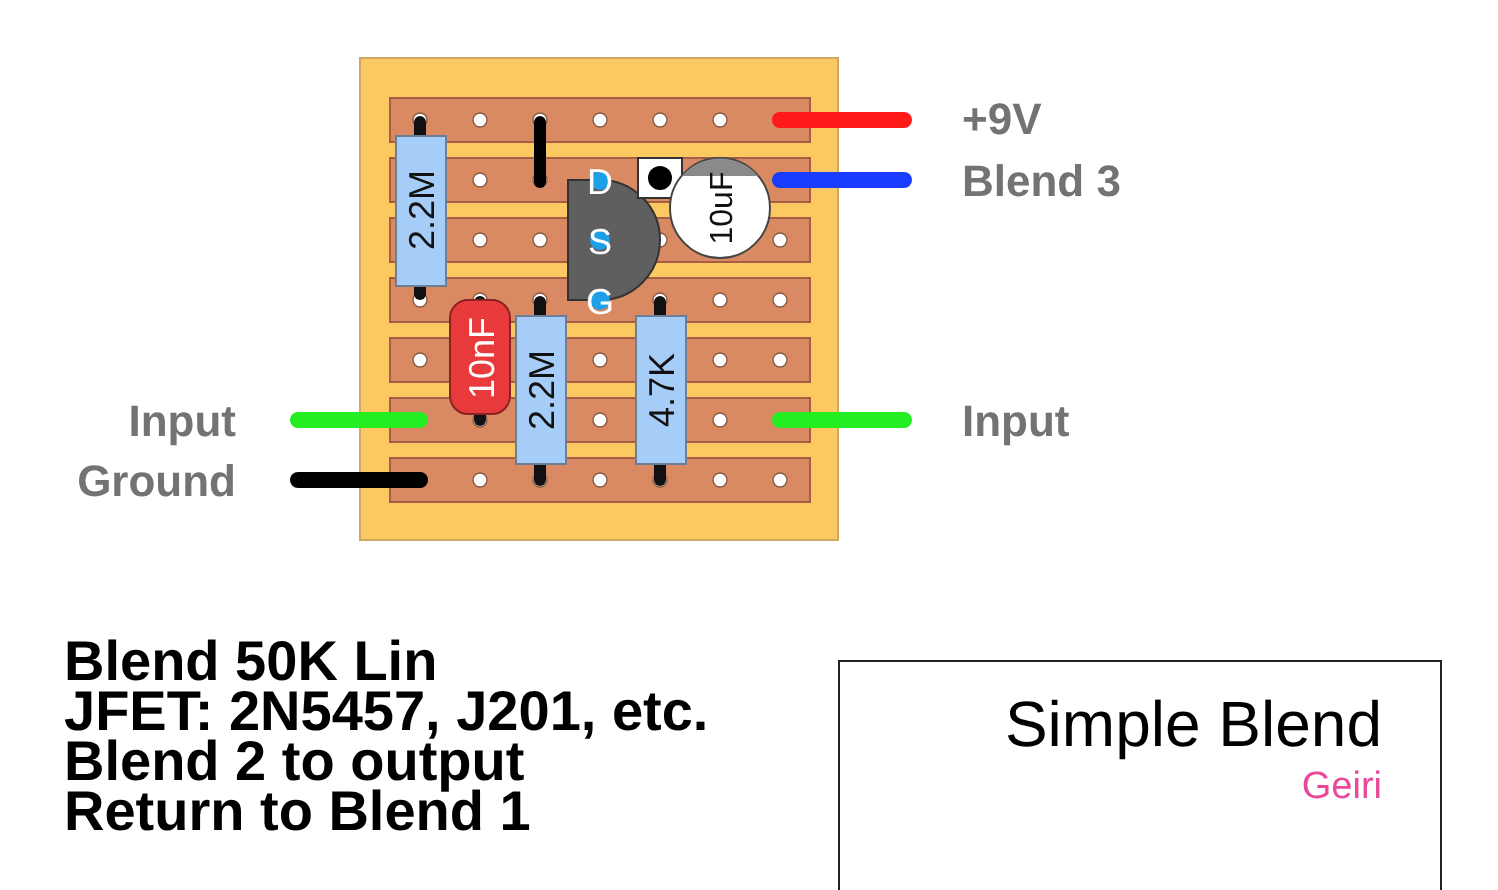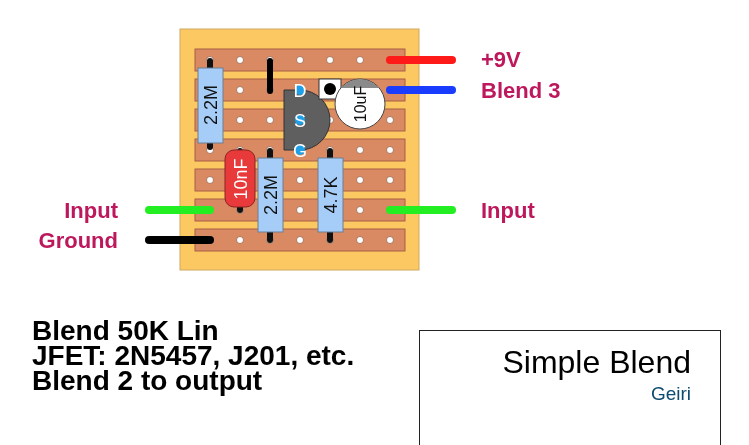--- a/index.html
+++ b/index.html
@@ -1,22 +1,22 @@
 <!DOCTYPE html>
 <html><head>
 <meta charset="utf-8">
 <style>
   html,body{margin:0;padding:0;background:#fff;}
   body{width:749px;height:445px;position:relative;overflow:hidden;font-family:"Liberation Sans",sans-serif;}
   svg{position:absolute;left:0;top:0;}
-  .lbl{position:absolute;font-weight:bold;font-size:22px;color:#be185d;white-space:nowrap;line-height:26px;}
+  .lbl{position:absolute;font-weight:bold;font-size:22px;color:#737373;white-space:nowrap;line-height:26px;}
   .notes{position:absolute;left:32px;top:318px;font-weight:bold;font-size:28px;line-height:25px;color:#000;}
   .titlebox{position:absolute;left:419px;top:330px;width:300px;height:120px;border:1px solid #222;border-bottom:none;}
   .title{position:absolute;right:29px;top:13px;font-weight:normal;font-size:32px;color:#000;}
-  .author{position:absolute;right:29px;top:52px;font-size:19px;color:#0c4a6e;}
+  .author{position:absolute;right:29px;top:52px;font-size:19px;color:#ec4899;}
 </style>
 </head>
 <body>
 
 <svg width="749" height="445">
   <rect x="180" y="29" width="239" height="241" fill="#fbc862" stroke="#cfa860" stroke-width="1"></rect>
   <g id="strips">
       <rect x="195" y="49" width="210" height="22" fill="#d98a63" stroke="#a65f45"></rect>
       <rect x="195" y="79" width="210" height="22" fill="#d98a63" stroke="#a65f45"></rect>
       <rect x="195" y="109" width="210" height="22" fill="#d98a63" stroke="#a65f45"></rect>
@@ -137,18 +137,19 @@
 <div class="lbl" style="left:481px;top:47px;">+9V</div>
 <div class="lbl" style="left:481px;top:78px;">Blend 3</div>
 <div class="lbl" style="left:481px;top:198px;">Input</div>
 <div class="lbl" style="right:631px;top:198px;">Input</div>
 <div class="lbl" style="right:631px;top:228px;">Ground</div>
 
 <div class="notes">
   <div>Blend 50K Lin</div>
   <div>JFET: 2N5457, J201, etc.</div>
   <div>Blend 2 to output</div>
+  <div>Return to Blend 1</div>
 </div>
 
 <div class="titlebox">
   <div class="title">Simple Blend</div>
   <div class="author">Geiri</div>
 </div>
 
 </body></html>

